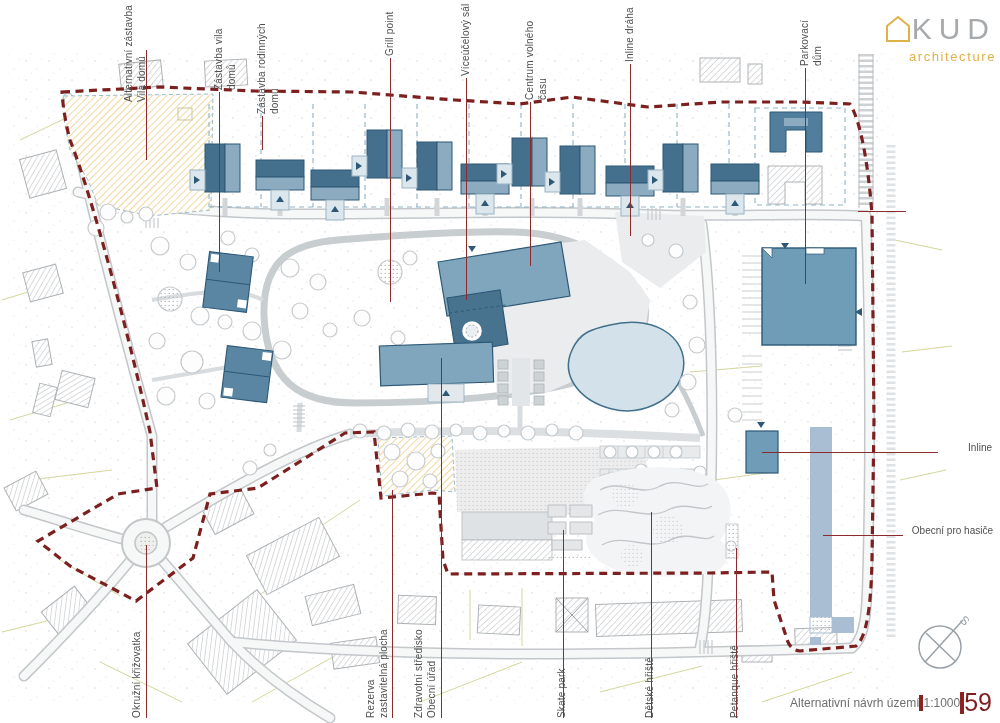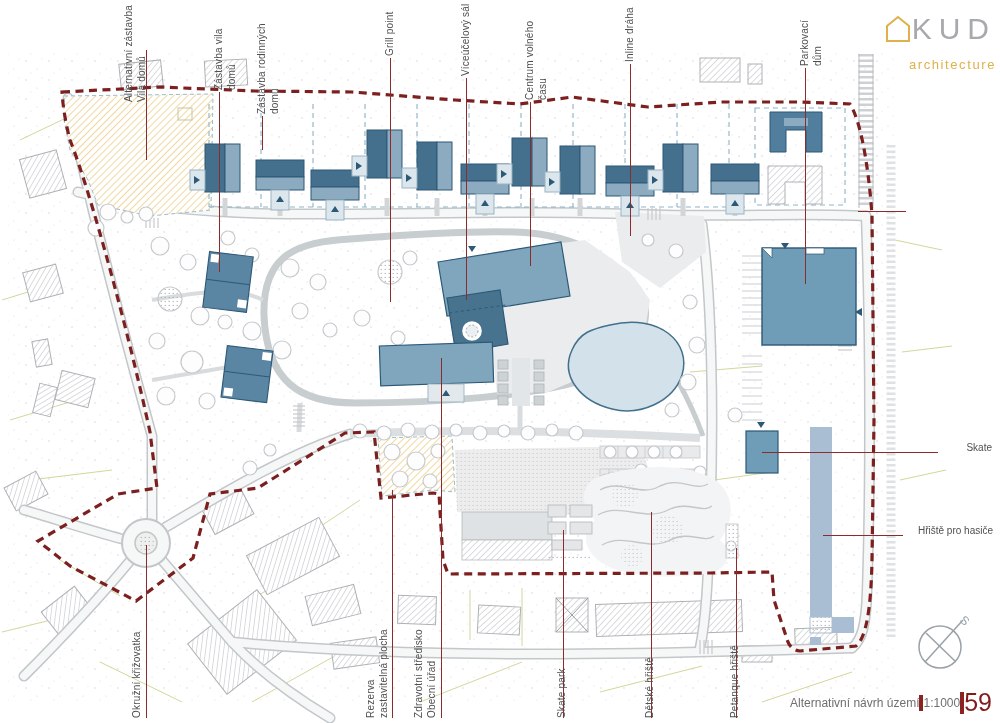--- a/index.html
+++ b/index.html
@@ -7,21 +7,21 @@
          font-family:"Liberation Sans",sans-serif;}
   svg{position:absolute;left:0;top:0;}
   .vlabel{position:absolute;writing-mode:vertical-rl;transform:rotate(180deg);
           font-size:10px;line-height:13px;color:#4f4f4f;white-space:pre-line;letter-spacing:.2px;}
   .hlabel{position:absolute;font-size:10px;line-height:13px;color:#4f4f4f;text-align:right;white-space:pre-line;}
   .leader-v{position:absolute;width:1.2px;background:#8b2b2b;}
   .leader-h{position:absolute;height:1.2px;background:#8b2b2b;}
   .logo{position:absolute;left:884px;top:14px;width:112px;display:flex;flex-direction:column;align-items:flex-end;}
   .logo-row{display:flex;align-items:center;}
   .logo-kud{font-size:30px;font-weight:300;color:#a7aaad;letter-spacing:7px;line-height:30px;}
-  .logo-arch{font-size:13px;color:#dfb14a;letter-spacing:1.6px;margin-top:13px;}
+  .logo-arch{font-size:13px;color:#dfb14a;letter-spacing:1.6px;margin-top:5px;}
   .titleblock{position:absolute;right:8px;bottom:6px;display:flex;align-items:center;gap:0;}
   .tb-text{font-size:12px;color:#6f6f6f;}
   .tb-bar1{width:4px;height:16px;background:#8b2323;}
   .tb-bar2{width:4px;height:22px;background:#8b2323;}
   .tb-page{font-size:25px;color:#7f1d1d;}
 </style>
 </head>
 <body>
 
 <div class="stage">
@@ -544,22 +544,22 @@
 <div class="vlabel" style="left:122px;top:2px;height:100px">Alternativní zástavba
 Vila domů</div>
 <div class="vlabel" style="left:212px;top:2px;height:88px">Zástavba vila domů</div>
 <div class="vlabel" style="left:255px;top:2px;height:112px">Zástavba rodinných domů</div>
 <div class="vlabel" style="left:383px;top:4px;height:52px">Grill point</div>
 <div class="vlabel" style="left:459px;top:3px;height:73px">Víceúčelový sál</div>
 <div class="vlabel" style="left:523px;top:3px;height:97px">Centrum volného času</div>
 <div class="vlabel" style="left:623px;top:4px;height:58px">Inline dráha</div>
 <div class="vlabel" style="left:798px;top:4px;height:62px">Parkovací dům</div>
 
-<div class="hlabel" style="left:940px;top:441px;width:52px">Skate</div>
-<div class="hlabel" style="left:905px;top:524px;width:88px">Hřiště pro hasiče</div>
+<div class="hlabel" style="left:940px;top:441px;width:52px">Inline</div>
+<div class="hlabel" style="left:905px;top:524px;width:88px">Obecní pro hasiče</div>
 
 <div class="vlabel" style="left:130px;top:622px;height:96px">Okružní křižovatka</div>
 <div class="vlabel" style="left:364px;top:624px;height:94px">Rezerva
 zastavitelná plocha</div>
 <div class="vlabel" style="left:412px;top:626px;height:92px">Zdravotní středisko
 Obecní úřad</div>
 <div class="vlabel" style="left:555px;top:666px;height:52px">Skate park</div>
 <div class="vlabel" style="left:643px;top:652px;height:66px">Dětské hřiště</div>
 <div class="vlabel" style="left:728px;top:640px;height:78px">Petanque hřiště</div>
 

